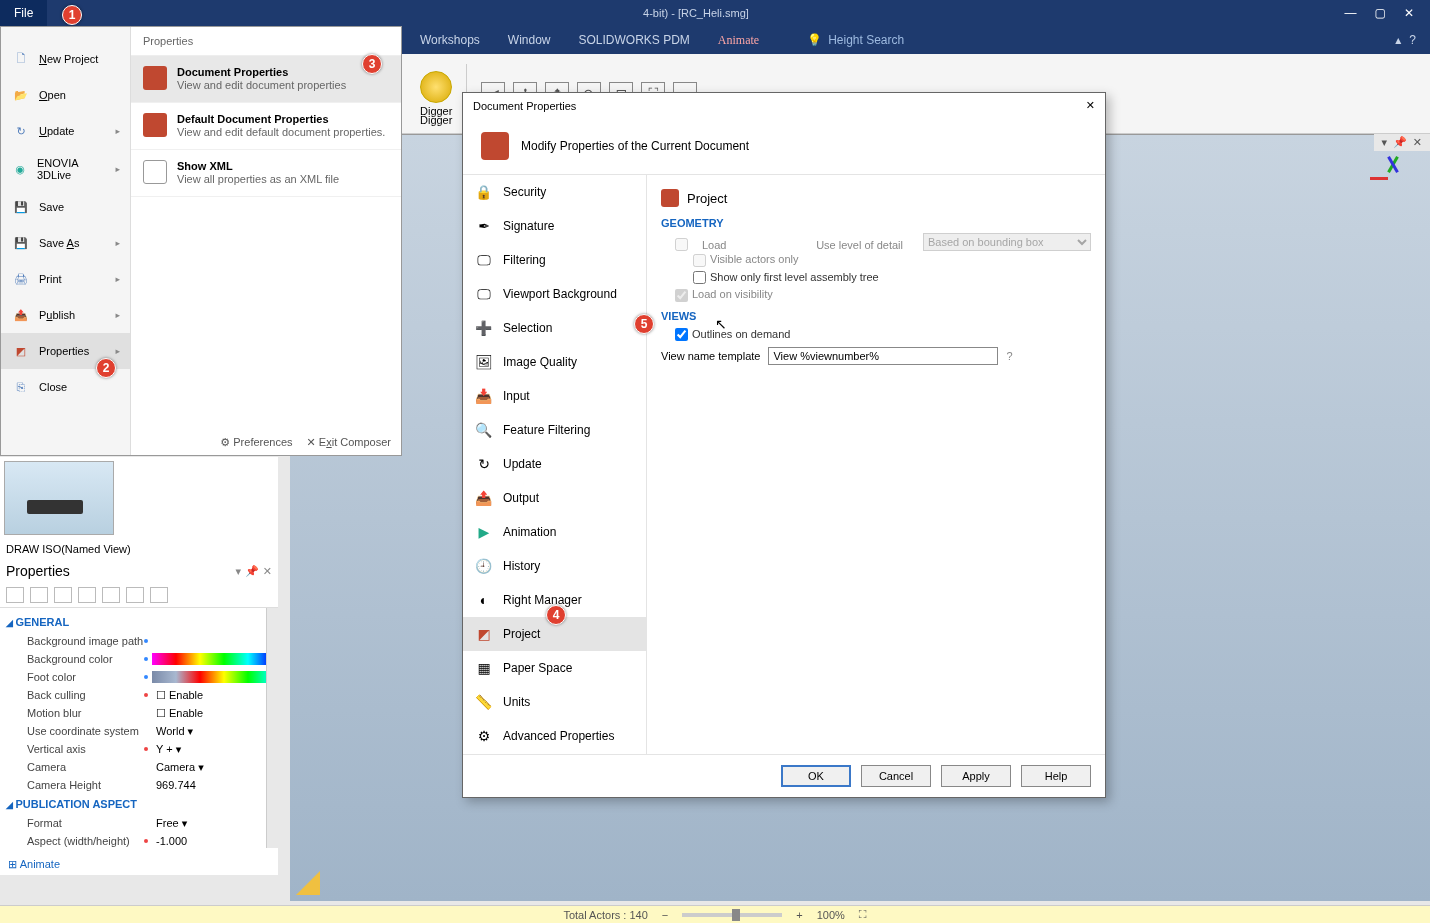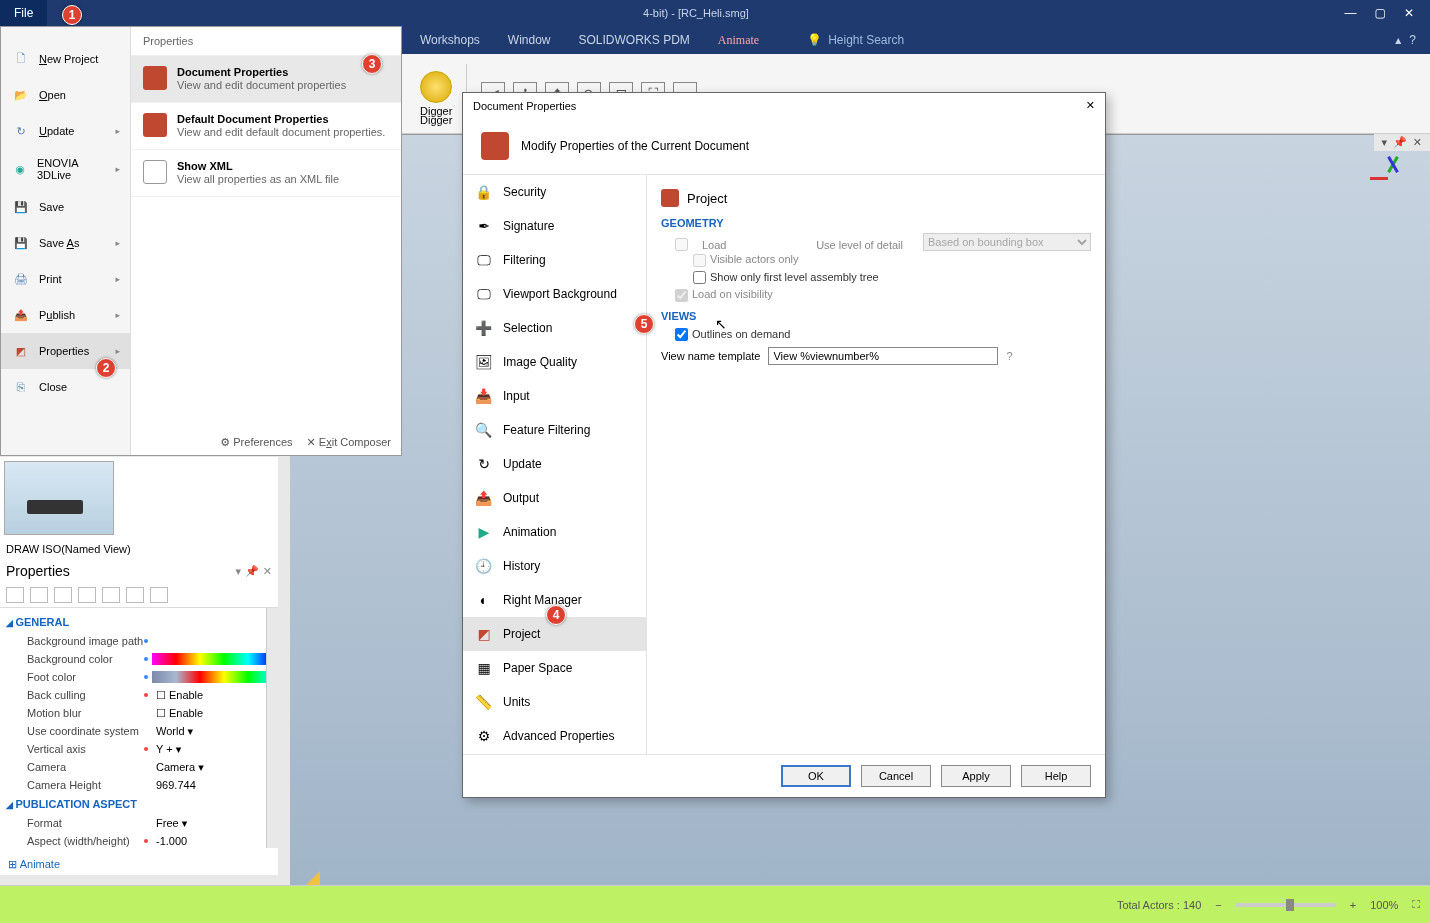--- a/index.html
+++ b/index.html
@@ -101,21 +101,21 @@
 .view-tmpl input { width:230px; height:18px; border:1px solid #888; padding:0 4px; font-size:11px;}
 .dlg-footer { display:flex; justify-content:flex-end; gap:10px; padding:10px 14px; border-top:1px solid #e4e4e4;}
 .dlg-footer button { width:70px; height:22px; border:1px solid #888; background:#f0f0f0; font-size:11px; cursor:pointer;}
 .dlg-footer button.ok { border:2px solid #3b78c8;}
 
 
 .callout { position:absolute; width:20px; height:20px; background:#e04030; border-radius:50%; color:#fff; font-size:12px; font-weight:bold; display:flex; align-items:center; justify-content:center; z-index:200; border:1px solid #fff; box-shadow:0 0 3px rgba(0,0,0,.5);}
 .cursor-ptr { position:absolute; font-size:14px; color:#000; z-index:201;}
 
 
-.statusbar { position:absolute; bottom:0; left:0; right:0; height:38px; background:#bef264; border-top:1px solid #ccc; display:flex; justify-content:flex-end; align-items:center; gap:14px; padding:0 10px; font-size:11px; color:#555;}
+.statusbar { position:absolute; bottom:0; left:0; right:0; height:18px; background:#fef9c3; border-top:1px solid #ccc; display:flex; justify-content:center; align-items:center; gap:14px; padding:0 10px; font-size:11px; color:#555;}
 .statusbar .slider { width:100px; height:4px; background:#ccc; position:relative;}
 .statusbar .slider::after { content:""; position:absolute; left:50%; top:-4px; width:8px; height:12px; background:#888;}
 </style>
 </head>
 <body>
 
 <div class="titlebar">
   <div class="titlebar-file">
       <span>File</span>
     </div>

